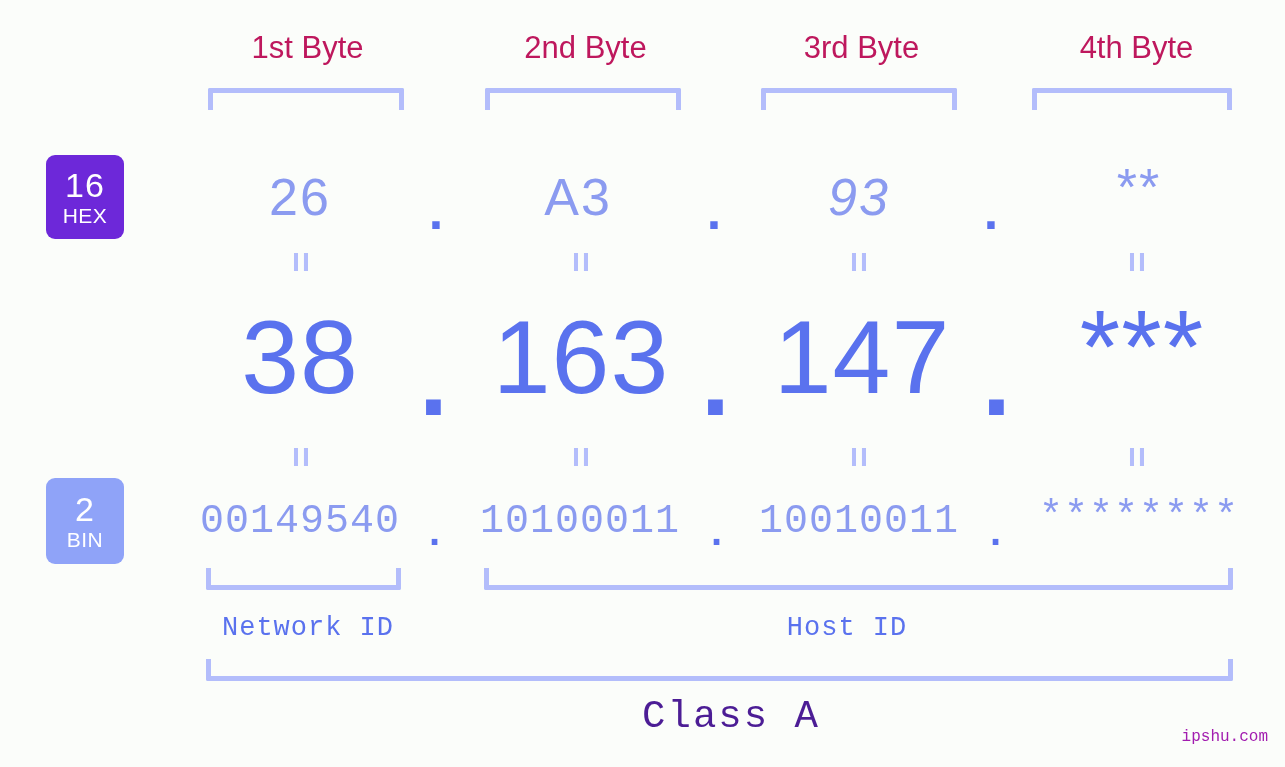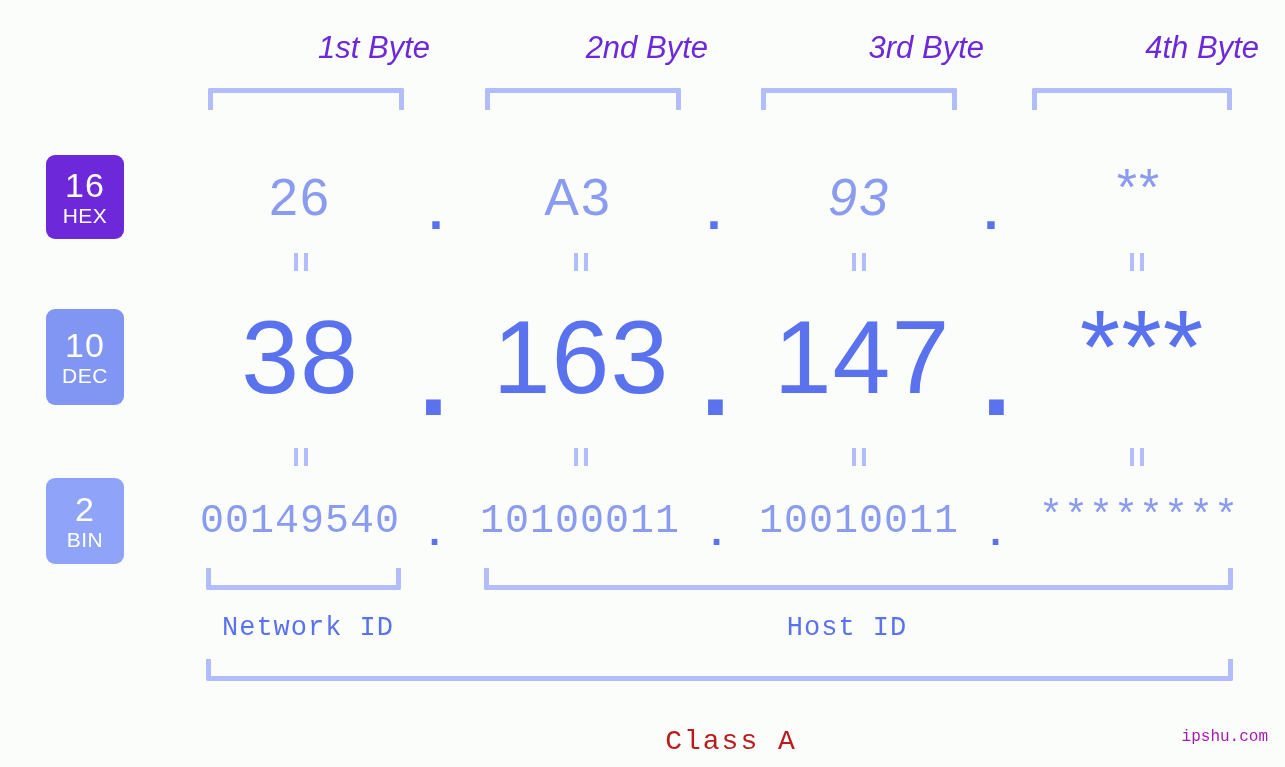--- a/index.html
+++ b/index.html
@@ -16,27 +16,26 @@
   #stage {
     position: relative;
     width: 1285px;
     height: 767px;
   }
 
   
   .byte-label {
     position: absolute;
     top: 30px;
-    text-align: right;
+    text-align: center;
     font-size: 31px;
-    color: #6d28d9;
+    color: #be185d;
     font-family: "Liberation Sans", sans-serif;
     letter-spacing: 0px;
     white-space: nowrap;
-    font-style: italic;
   }
 
   
   .bracket-down {
     position: absolute;
     height: 22px;
     border-top: 5px solid #b3bdfb;
     border-left: 5px solid #b3bdfb;
     border-right: 5px solid #b3bdfb;
     box-sizing: border-box;
@@ -160,25 +159,24 @@
     font-size: 27px;
     color: #5a72ee;
     transform: translateX(-50%);
     letter-spacing: 1px;
   }
   #class-label {
     position: absolute;
     text-align: center;
     white-space: nowrap;
     font-family: "Liberation Mono", monospace;
-    font-size: 28px;
-    color: #b91c1c;
+    font-size: 39px;
+    color: #4c1d95;
     transform: translateX(-50%);
     letter-spacing: 2px;
-    margin-top: 31px;
   }
 
   
   #watermark {
     position: absolute;
     right: 17px;
     bottom: 21px;
     font-family: "Liberation Mono", monospace;
     font-size: 16px;
     color: #a21caf;
@@ -225,24 +223,20 @@
     <div class="cell" style="left:1139px; top:-10px;">**</div>
   </div>
 
   <div>
     <div class="eq" style="left:300px; top:262px;">=</div>
     <div class="eq" style="left:580px; top:262px;">=</div>
     <div class="eq" style="left:858px; top:262px;">=</div>
     <div class="eq" style="left:1136px; top:262px;">=</div>
   </div>
 
-  <div class="badge" id="badge-dec" style="background: rgb(129, 149, 242);">
-    <span class="num">10</span>
-    <span class="abbr">DEC</span>
-  </div>
 
   <div class="row" id="row-dec" style="top:357px;">
     <div class="cell" style="left:300px;">38</div>
     <div class="cell dot" style="left:434px; top:22px;">.</div>
     <div class="cell" style="left:581px;text-align:right;">163</div>
     <div class="cell dot" style="left:716px; top:22px;">.</div>
     <div class="cell" style="left:862px;">147</div>
     <div class="cell dot" style="left:997px; top:22px;">.</div>
     <div class="cell" style="left:1142px; top:-10px;">***</div>
   </div>

